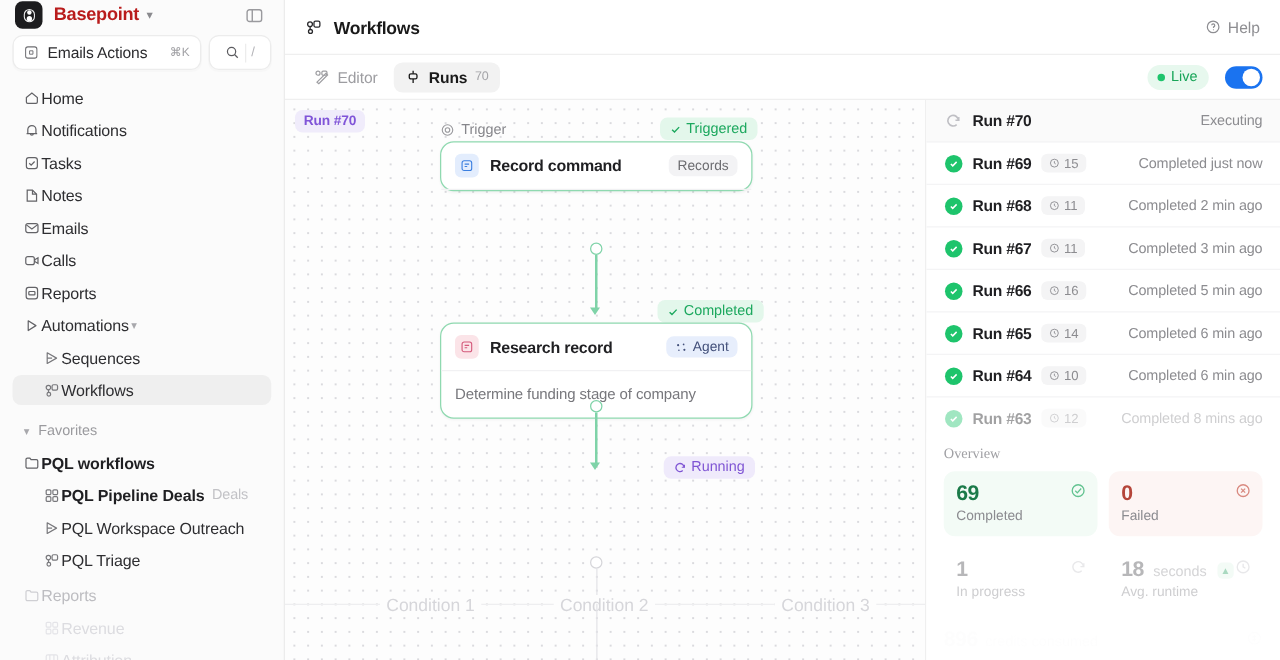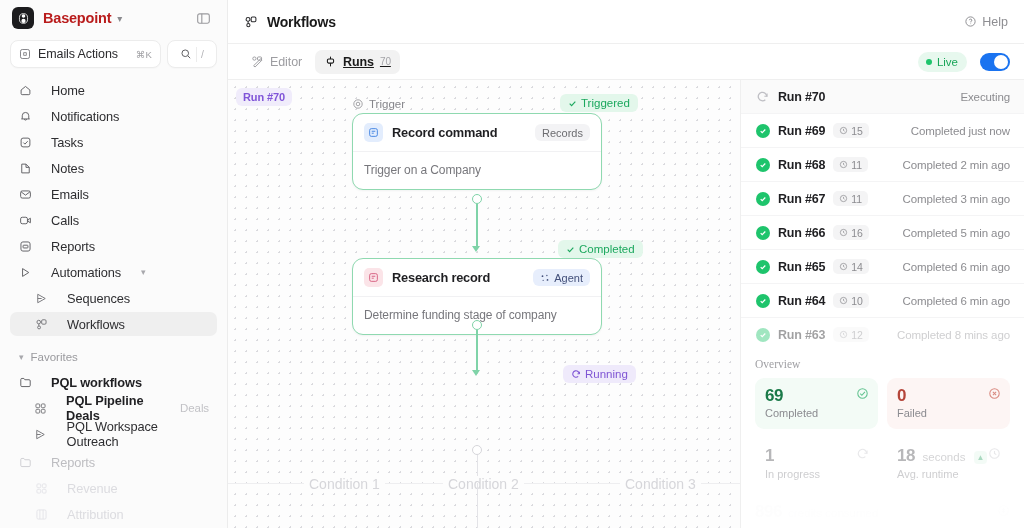--- a/index.html
+++ b/index.html
@@ -60,21 +60,21 @@
     width: 50px; height: 28px; border-radius: 8px;
     background: #fff; border: 1px solid #ececec;
     display: flex; align-items: center; justify-content: center; gap: 4px;
     box-shadow: 0 1px 1px rgba(0,0,0,0.02);
   }
   .search-divider { width: 1px; height: 15px; background: #ececec; }
   .slash { font-size: 10.5px; color: #b4b4b8; }
 
   .nav { padding: 0 10px; }
   .nav-item {
-    height: 24px; display: flex; align-items: center; gap: 19px;
+    height: 24px; display: flex; align-items: center; gap: 1px;
     padding: 0 8px; border-radius: 7px; margin-bottom: 2px;
     color: #2e2e31; font-size: 12.8px; letter-spacing: -0.1px;
   }
   .nav-item .ico { display: flex; width: 14px; justify-content: center; color: #636367; }
   .nav-item.active { background: #efefef; }
   .nav-item.sub { padding-left: 24px; }
   .nav-item.sub .ico { color: #78787c; }
   .nav-item.muted { color: #bdbdc1; }
   .nav-item.muted .ico { color: #cfcfd3; }
   .nav-item.faded { color: #dcdce0; }
@@ -103,21 +103,21 @@
   .tabbar {
     height: 36px; flex: 0 0 36px;
     border-bottom: 1px solid #efefef;
     display: flex; align-items: center; padding: 0 14px; gap: 4px;
   }
   .tab {
     height: 24px; border-radius: 7px; padding: 0 9px;
     display: flex; align-items: center; gap: 6px;
     font-size: 12.5px; color: #9d9da1; letter-spacing: -0.1px;
   }
-  .tab.active { background: #f2f2f2; color: #1a1a1a; font-weight: 700; text-decoration: underline; }
+  .tab.active { background: #f2f2f2; color: #1a1a1a; font-weight: 700; }
   .tab-badge { font-size: 10px; color: #a4a4a8; font-weight: 400; }
   .tabbar-spacer { flex: 1; }
   .live-pill {
     height: 20px; border-radius: 10px; background: #e7f8ee;
     display: flex; align-items: center; gap: 5px; padding: 0 9px 0 8px;
     font-size: 11.5px; color: #18a558; font-weight: 500;
   }
   .live-dot { width: 6px; height: 6px; border-radius: 50%; background: #1ec46c; }
   .toggle {
     width: 30px; height: 18px; border-radius: 9px; background: #1a73f0;
@@ -171,21 +171,21 @@
   .node-tag.agent {
     background: #e7eefc; color: #43507a;
     display: flex; align-items: center; gap: 4px;
   }
   .node-desc { padding: 11px 11px 12px 11px; font-size: 12px; color: #77777c; letter-spacing: -0.1px;}
   .node-desc.empty { color: #c0c0c5; }
 
   .status-badge {
     position: absolute; font-size: 11.5px; font-weight: 500;
     padding: 3px 8px; border-radius: 6px;
-    display: flex; align-items: center; gap: 4px; margin-left: 32px;
+    display: flex; align-items: center; gap: 4px;
   }
   .sb-green { background: #e3f7eb; color: #1ca85e; }
   .sb-purple { background: #efeafb; color: #7f55d4; }
 
   .port {
     position: absolute; width: 10px; height: 10px; border-radius: 50%;
     background: #fff; border: 1.6px solid #7fd3a8;
   }
   .port.grey { border-color: #d6d6da; }
   .edge { position: absolute; width: 1.6px; background: #7fd3a8; }
@@ -431,20 +431,31 @@
       </div>
       <div class="nav-item sub">
         <span class="ico">
           <svg width="13" height="13" viewBox="0 0 16 16" fill="none" stroke="currentColor" stroke-width="1.2">
               <path d="M3.4 2.8 12.6 8 3.4 13.2z" stroke-linejoin="round"></path>
               <line x1="3.4" y1="8" x2="8.2" y2="8"></line>
             </svg>
         </span>
         <span>PQL Workspace Outreach</span>
       </div>
+      <div class="nav-item sub">
+        <span class="ico">
+          <svg width="13" height="13" viewBox="0 0 16 16" fill="none" stroke="currentColor" stroke-width="1.2">
+              <rect x="8.2" y="2.2" width="5.4" height="5.4" rx="1.4"></rect>
+              <circle cx="4.6" cy="5" r="2.2"></circle>
+              <circle cx="5" cy="11.6" r="1.8"></circle>
+              <path d="M4.7 7.2v2.6"></path>
+            </svg>
+        </span>
+        <span>PQL Triage</span>
+      </div>
 
       <div class="nav-item muted" style="margin-top:4px">
         <span class="ico">
           <svg width="13" height="13" viewBox="0 0 16 16" fill="none" stroke="currentColor" stroke-width="1.2">
               <path d="M2.2 4.4a1.4 1.4 0 0 1 1.4-1.4h2.4l1.2 1.6h5.2a1.4 1.4 0 0 1 1.4 1.4v5.6a1.4 1.4 0 0 1-1.4 1.4H3.6a1.4 1.4 0 0 1-1.4-1.4z"></path>
             </svg>
         </span>
         <span>Reports</span>
       </div>
       <div class="nav-item sub faded">
@@ -555,21 +566,20 @@
           <div class="node-head">
             <span class="node-icon ni-blue">
               <svg width="11" height="11" viewBox="0 0 16 16" fill="none" stroke="currentColor" stroke-width="1.3">
                   <rect x="2.4" y="2.4" width="11.2" height="11.2" rx="2.4"></rect>
                   <path d="M5.4 6.2h5.2M5.4 9h3"></path>
                 </svg>
             </span>
             <span class="node-title">Record command</span>
             <span class="node-tag">Records</span>
           </div>
-          <div class="node-desc">Trigger on a Company</div>
         </div>
         <div class="port" style="left:244px;top:114px;"></div>
         <div class="edge" style="left:248.2px;top:124px;height:44px;"></div>
         <div class="arrow" style="left:244.3px;top:166px;"></div>
 
         <div class="status-badge sb-green" style="left:298px;top:160px;">
           <span style="display:flex">
             <svg width="9" height="9" viewBox="0 0 16 16" fill="none" stroke="currentColor" stroke-width="2">
                 <path d="M3 8.4l3.4 3.4L13 4.8"></path>
               </svg>

